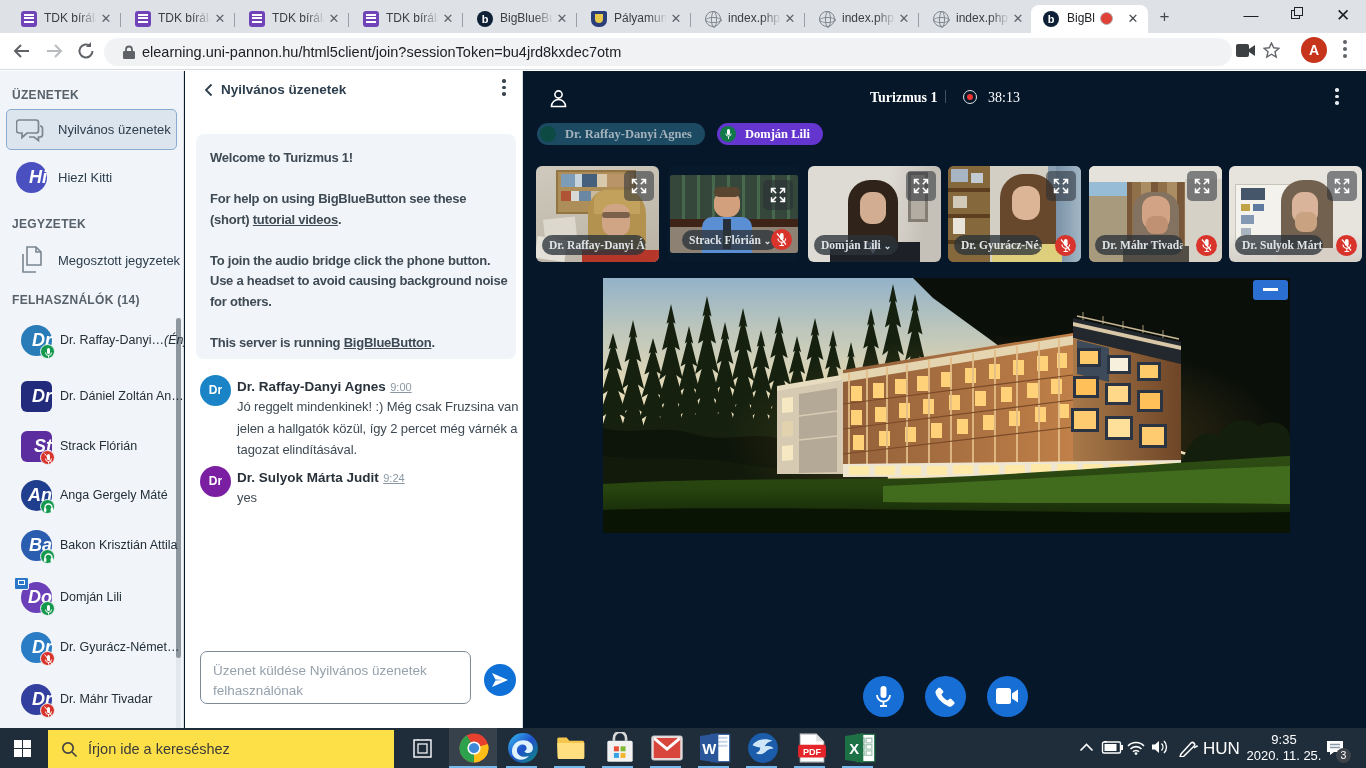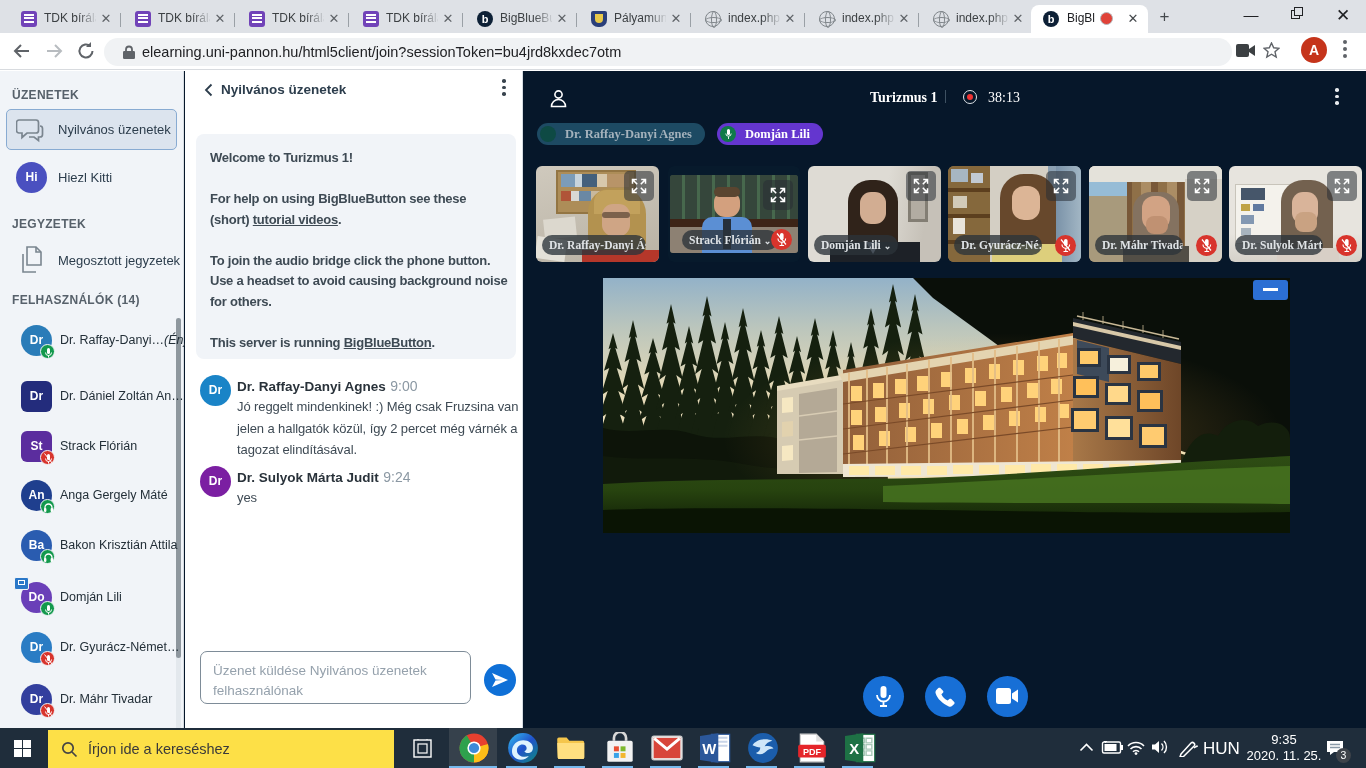--- a/index.html
+++ b/index.html
@@ -22,32 +22,32 @@
   #omnibox { position:absolute; left:104px; top:5px; width:1128px; height:28px; background:#f0f2f4; border-radius:14px; }
   #urltxt { position:absolute; left:38px; top:6px; font-size:14.5px; color:#202124; }
 
   
   #app { left:0; top:71px; width:1366px; height:657px; background:#06172a; }
   #sidebar { position:absolute; left:0; top:0; width:184px; height:657px; background:#f1f4f8; border-right:1px solid #d6dce2; }
   .shead { position:absolute; left:12px; font-size:12px; font-weight:bold; color:#57616b; letter-spacing:0.3px; }
   #userscroll { position:absolute; left:176px; top:247px; width:5px; height:410px; background:#e3e8ed; }
   #userthumb { position:absolute; left:176px; top:247px; width:5px; height:340px; background:#8e979e; border-radius:3px; }
   .urow { position:absolute; left:0; width:176px; height:52px; }
-  .uav { position:absolute; left:21px; top:0; width:31px; height:31px; border-radius:50%; color:#fff; font-size:12px; font-weight:bold; text-align:center; line-height:31px; }
+  .uav { position:absolute; left:21px; top:0; width:31px; height:31px; border-radius:50%; color:#fff; font-size:18px; font-weight:bold; text-align:right; line-height:31px;font-style:italic; }
   .uav.sq { border-radius:6px; }
   .uname { position:absolute; left:60px; top:8px; font-size:12.5px; color:#232f38; white-space:nowrap; }
   .ubadge { position:absolute; left:40px; top:19px; width:15px; height:15px; border-radius:50%; border:1.5px solid #f1f4f8; }
   .bgreen { background:#13994d; }
   .bred { background:#d8342c; }
 
   #chat { position:absolute; left:185px; top:0; width:338px; height:657px; background:#fff; border-right:1px solid #d6dce2; }
   #welcome { position:absolute; left:11px; top:63px; width:320px; height:225px; background:#f1f4f8; border-radius:8px; padding:14px 12px 0 14px; font-size:13px; font-weight:bold; color:#3e4a54; line-height:20.5px; letter-spacing:-0.25px; white-space:nowrap; overflow:hidden; }
   .cav { position:absolute; width:31px; height:31px; border-radius:50%; color:#fff; font-weight:bold; font-size:12px; text-align:center; line-height:31px; }
   .cname { font-size:13.5px; font-weight:bold; color:#29323a; }
-  .ctime { font-size:14px; color:#8b98a3; font-weight:normal; }
+  .ctime { font-size:11px; color:#8b98a3; font-weight:normal;text-decoration:underline; }
   .cmsg { font-size:13px; color:#3e4a54; line-height:21.5px; letter-spacing:-0.1px; }
   #chatinput { position:absolute; left:15px; top:580px; width:271px; height:53px; border:1.5px solid #7e8c98; border-radius:7px; }
   #sendbtn { position:absolute; left:299px; top:593px; width:32px; height:32px; border-radius:50%; background:#0f70d7; }
 
   
   #main { position:absolute; left:525px; top:0; width:841px; height:730px; background:#06172a;font-family:Liberation Serif, serif; }
   .pill { position:absolute; top:52px; height:22px; border-radius:11px; font-size:12.5px; font-weight:bold; line-height:22px; white-space:nowrap; overflow:hidden; }
   .cam { position:absolute; top:95px; height:96px; border-radius:6px; overflow:hidden; background:#071a2c; }
   .campill { position:absolute; left:6px; bottom:7px; height:20px; border-radius:10px; background:rgba(44,51,58,0.78); color:#dfe3e6; font-size:11.5px; font-weight:bold; line-height:20px; padding:0 7px; white-space:nowrap; overflow:hidden; max-width:88px; }
   .fsic { position:absolute; top:5px; right:5px; width:30px; height:30px; border-radius:5px; background:rgba(40,46,52,0.55); }

